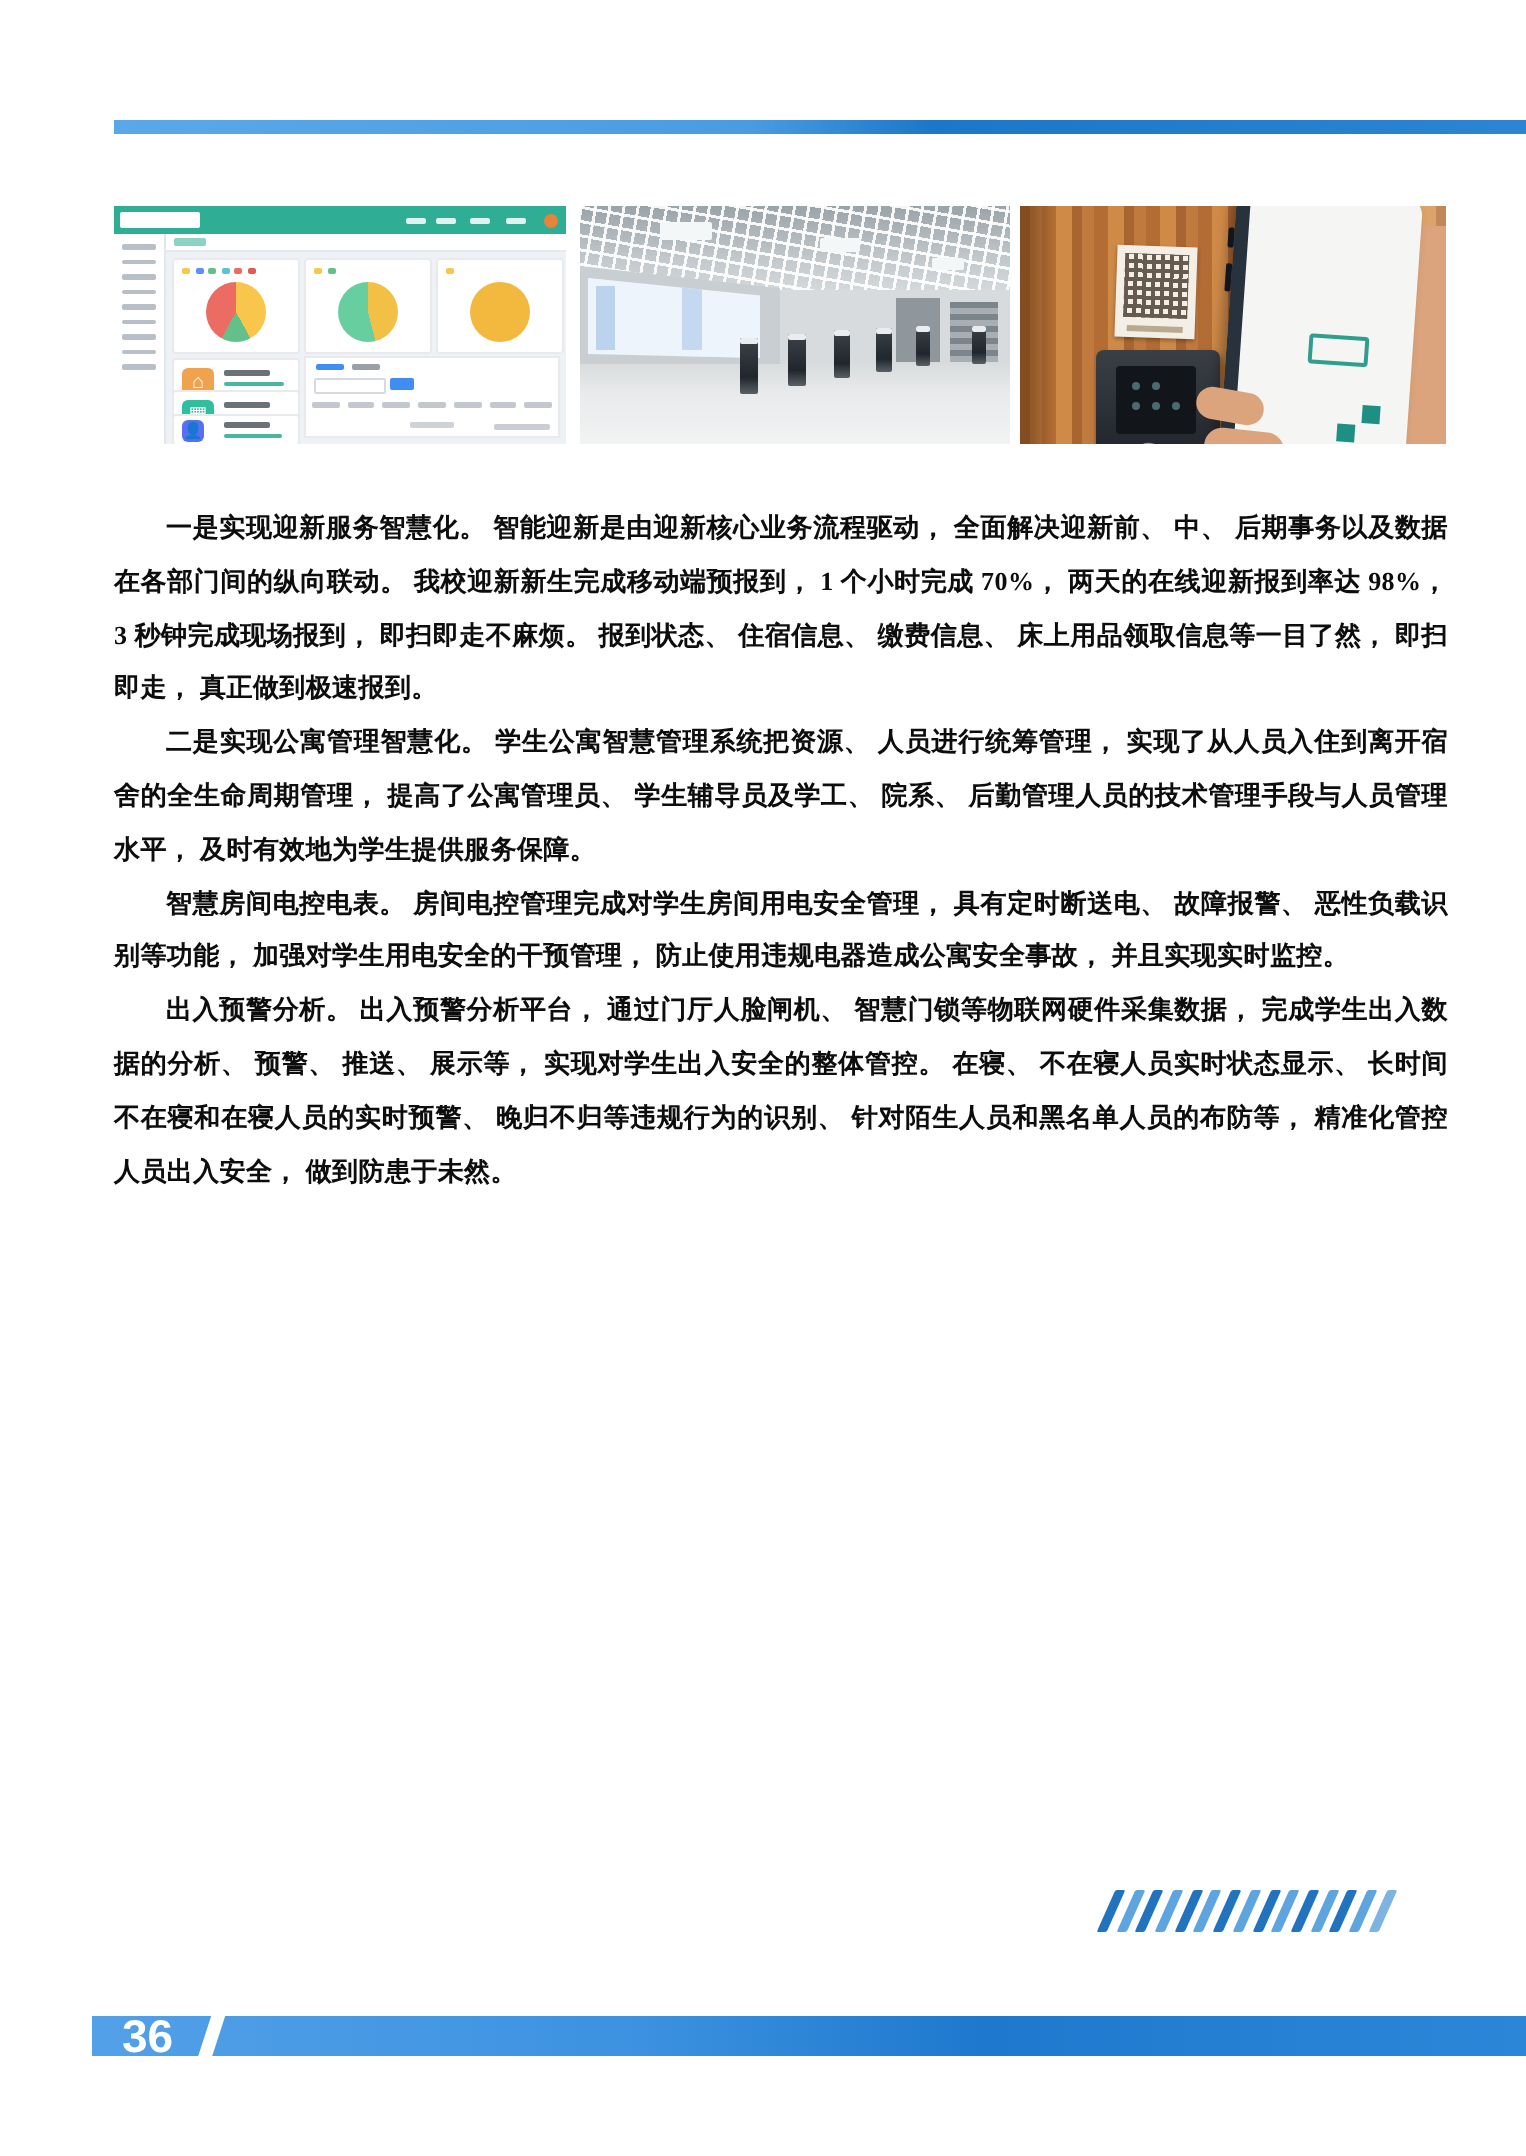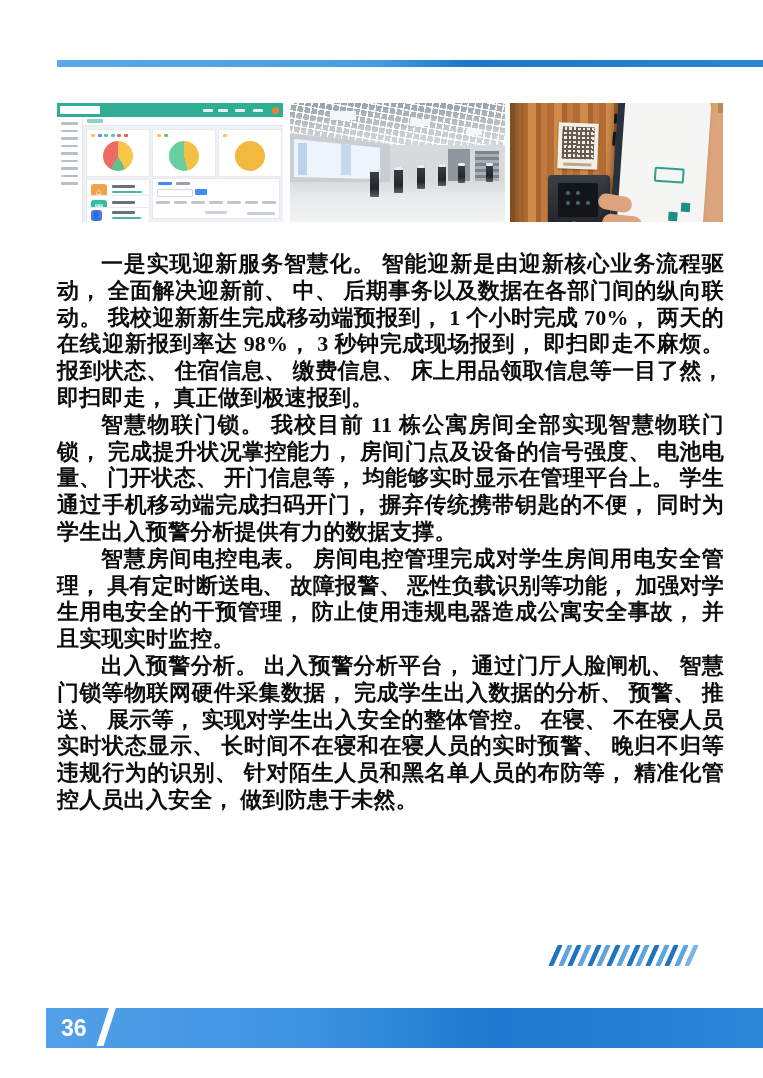--- a/index.html
+++ b/index.html
@@ -1,33 +1,33 @@
 <!DOCTYPE html>
 <html><head>
 <meta charset="utf-8">
 <style>
   html,body{margin:0;padding:0;background:#fff;}
   .page{position:relative;width:763px;height:1078px;background:#ffffff;overflow:hidden;
         font-family:"Liberation Serif","DejaVu Serif",serif;}
   
   .top-rule{position:absolute;left:57px;right:0;top:60px;height:7px;
     background:linear-gradient(90deg,#5aa8e9 0%,#4a9ce2 45%,#1b77c7 58%,#2b85d2 100%);}
-  .footer-bar{position:absolute;left:46px;right:0;top:1008px;height:40px;
+  .footer-bar{position:absolute;left:46px;right:0;top:1008px;height:20px;
     background:linear-gradient(90deg,#52a0e8 0%,#3c92e0 38%,#1e78cd 62%,#2c86d8 100%);
     display:flex;align-items:center;}
   .page-num{color:#fff;font-family:"Liberation Sans","DejaVu Sans",sans-serif;
     font-weight:bold;font-size:23px;padding-left:15px;}
   .footer-slash{width:7px;height:40px;background:#fff;transform:skewX(-18deg);
     margin-left:16px;margin-top:-4px;}
   .slash-row{position:absolute;top:943px;left:553px;width:165px;height:24px;
     display:flex;align-items:center;gap:5.2px;}
   .slash{width:4.5px;height:21px;transform:skewX(-24deg);border-radius:1px;}
   
   .body-text{position:absolute;left:57px;top:251px;width:667px;color:#0d0d0d;}
-  .body-text p{margin:0;font-size:22px;line-height:26.8px;font-weight:bold;
+  .body-text p{margin:0;font-size:13px;line-height:26.8px;font-weight:bold;
     text-align:justify;text-indent:2em;letter-spacing:0.2px;}
   
   .figure{position:absolute;top:103px;height:119px;overflow:hidden;background:#ddd;}
   #fig-dashboard{left:57px;width:226px;background:#eef1f5;
     font-family:"Liberation Sans","DejaVu Sans",sans-serif;}
   #fig-hallway{left:290px;width:215px;}
   #fig-door{left:510px;width:213px;}
   
   .dash-header{position:absolute;left:0;top:0;right:0;height:14px;background:#2fae95;}
   .dash-title-chip{position:absolute;left:3px;top:3px;width:40px;height:8px;background:#fff;border-radius:1px;}
@@ -246,21 +246,21 @@
       <div class="phone-pill"></div>
       <div class="phone-sq" style="right:14px;bottom:20px"></div>
       <div class="phone-sq" style="right:26px;bottom:10px"></div>
     </div>
     <div class="hand" style="left:88px;top:92px;width:34px;height:16px;border-radius:8px;transform:rotate(10deg)"></div>
     <div class="hand" style="left:92px;top:112px;width:40px;height:18px;border-radius:9px;transform:rotate(6deg)"></div>
   </div>
 
   <div class="body-text">
     <p>一是实现迎新服务智慧化。 智能迎新是由迎新核心业务流程驱动， 全面解决迎新前、 中、 后期事务以及数据在各部门间的纵向联动。 我校迎新新生完成移动端预报到， 1 个小时完成 70%， 两天的在线迎新报到率达 98%， 3 秒钟完成现场报到， 即扫即走不麻烦。 报到状态、 住宿信息、 缴费信息、 床上用品领取信息等一目了然， 即扫即走， 真正做到极速报到。</p>
-    <p>智慧物联门锁。 我校目前 11 栋公寓房间全部实现智慧物联门锁， 完成提升状况掌控能力， 房间门点及设备的信号强度、 电池电量、 门开状态、 开门信息等， 均能够实时显示在管理平台上。 学生通过手机移动端完成扫码开门， 摒弃传统携带钥匙的不便， 同时为学生出入预警分析提供有力的数据支撑。</p>
+    <p>二是实现公寓管理智慧化。 学生公寓智慧管理系统把资源、 人员进行统筹管理， 实现了从人员入住到离开宿舍的全生命周期管理， 提高了公寓管理员、 学生辅导员及学工、 院系、 后勤管理人员的技术管理手段与人员管理水平， 及时有效地为学生提供服务保障。</p>
     <p>智慧房间电控电表。 房间电控管理完成对学生房间用电安全管理， 具有定时断送电、 故障报警、 恶性负载识别等功能， 加强对学生用电安全的干预管理， 防止使用违规电器造成公寓安全事故， 并且实现实时监控。</p>
     <p>出入预警分析。 出入预警分析平台， 通过门厅人脸闸机、 智慧门锁等物联网硬件采集数据， 完成学生出入数据的分析、 预警、 推送、 展示等， 实现对学生出入安全的整体管控。 在寝、 不在寝人员实时状态显示、 长时间不在寝和在寝人员的实时预警、 晚归不归等违规行为的识别、 针对陌生人员和黑名单人员的布防等， 精准化管控人员出入安全， 做到防患于未然。</p>
   </div>
 
   <div class="slash-row">
       <div class="slash" style="background: rgb(33, 115, 189);"></div>
       <div class="slash" style="background: rgb(94, 164, 222);"></div>
       <div class="slash" style="background: rgb(33, 115, 189);"></div>
       <div class="slash" style="background: rgb(94, 164, 222);"></div>
       <div class="slash" style="background: rgb(33, 115, 189);"></div>

